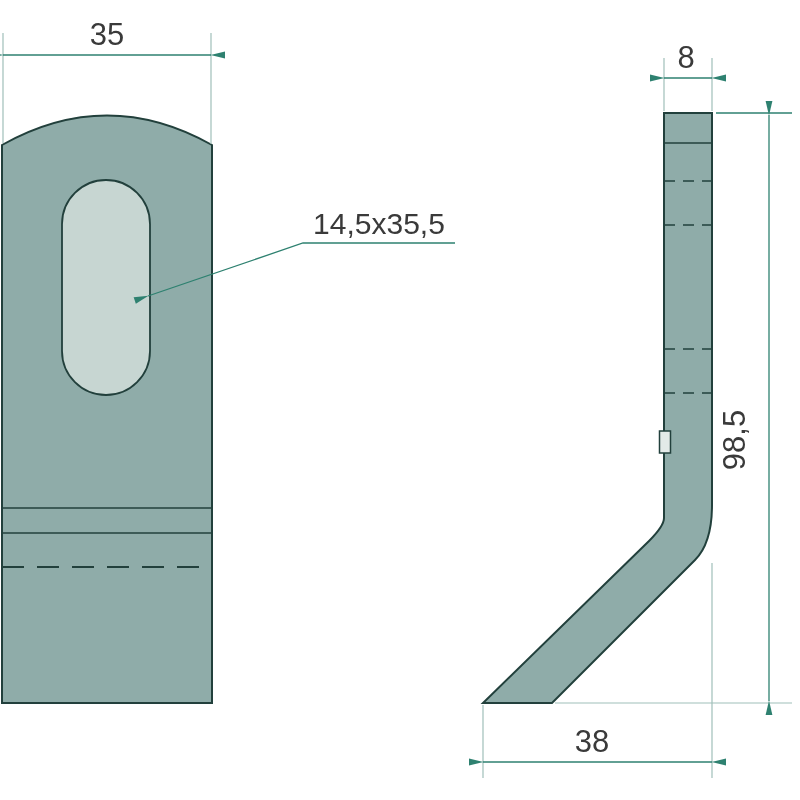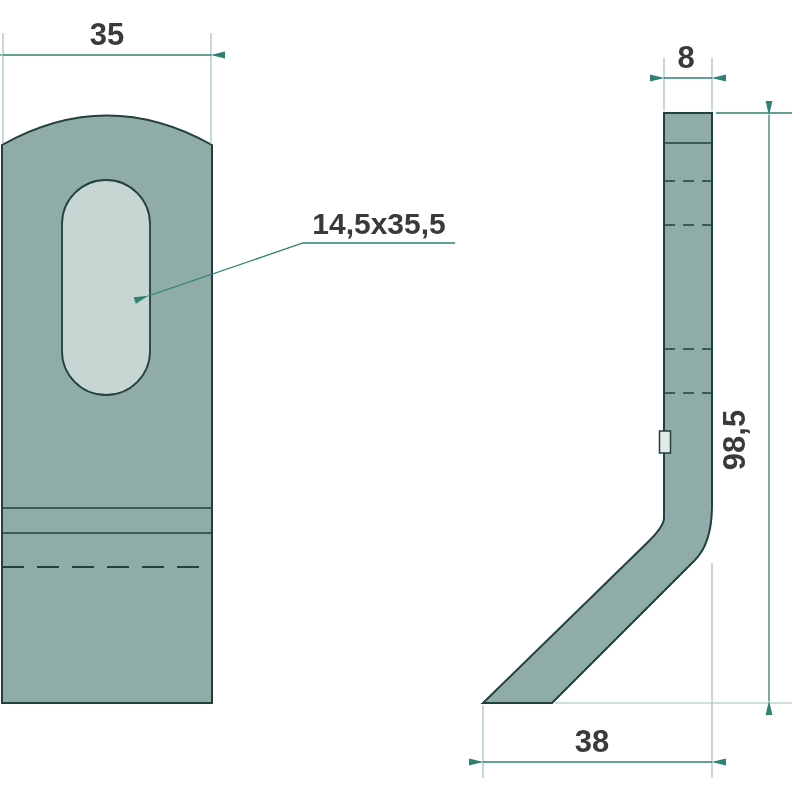--- a/index.html
+++ b/index.html
@@ -1,20 +1,20 @@
 <!DOCTYPE html>
 <html style="--bg: #ffffff; --body: #8FACA9; --slot: #C7D6D2; --outline: #22403C; --dim: #2E8170; --ext: #9FBFB9; --text: #3A3A3A; --notch: #E3EAE8;"><head>
 <meta charset="utf-8">
 <style>
   :root{
     --bg:#ffffff; --body:#8FACA9; --slot:#C7D6D2; --outline:#22403C;
     --dim:#2E8170; --ext:#9FBFB9; --text:#3A3A3A; --notch:#E3EAE8;
   }
   html,body{margin:0;padding:0;background:var(--bg);}
-  .canvas{width:800px;height:800px;position:relative;background:var(--bg);overflow:hidden;font-weight:bold;}
+  .canvas{width:800px;height:800px;position:relative;background:var(--bg);overflow:hidden;}
   svg{display:block;}
   .part{fill:var(--body);stroke:var(--outline);stroke-width:2;}
   .slot{fill:var(--slot);stroke:var(--outline);stroke-width:1.8;}
   .iline{stroke:var(--outline);stroke-width:1.6;fill:none;}
   .dash-front{stroke-dasharray:22 13;stroke-width:1.8;}
   .dash-side{stroke-dasharray:11 8;stroke-width:1.5;}
   .ext{stroke:var(--ext);stroke-width:1.2;fill:none;}
   .dim{stroke:var(--dim);stroke-width:1.3;fill:none;}
   .dimtext{font-family:"Liberation Sans",sans-serif;font-size:31px;fill:var(--text);}
   .leadertext{font-family:"Liberation Sans",sans-serif;font-size:30px;fill:var(--text);}

